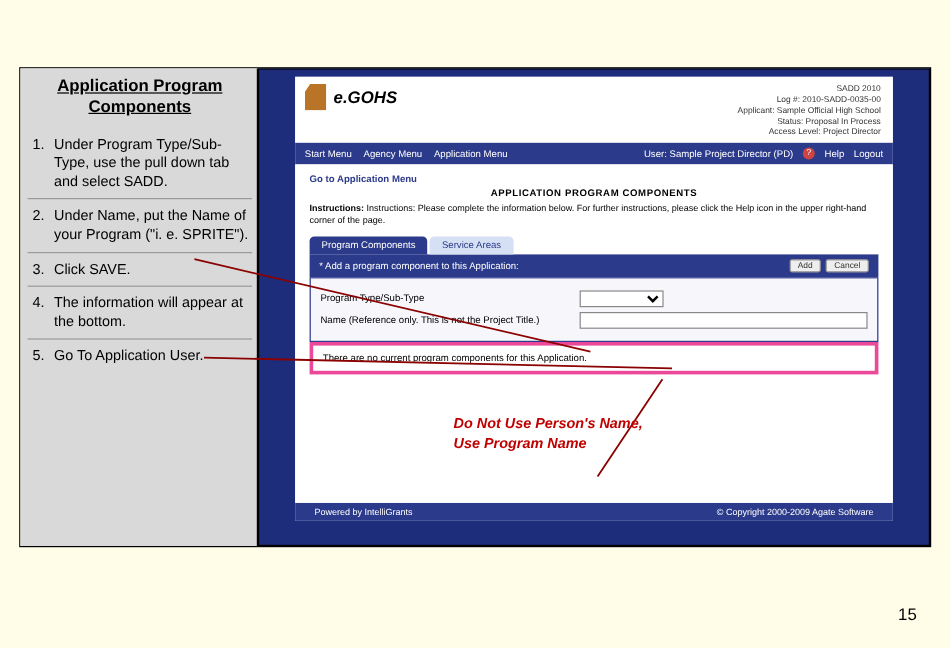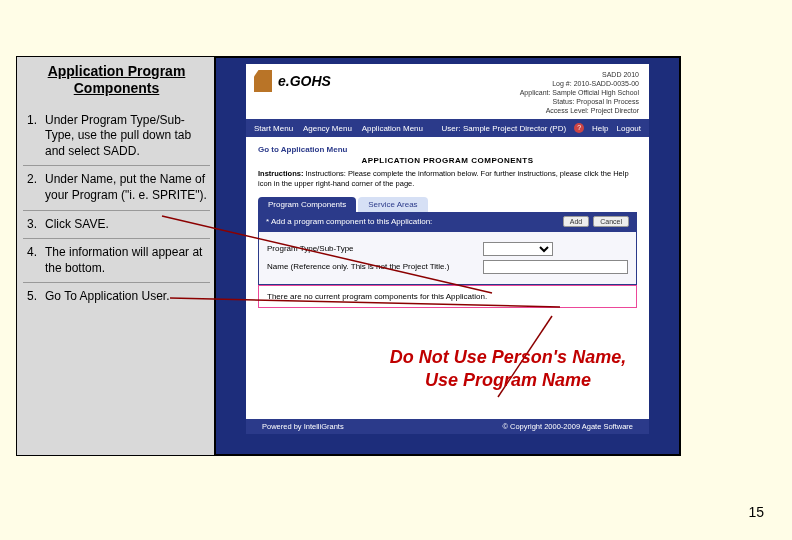--- a/index.html
+++ b/index.html
@@ -7,21 +7,21 @@
     background: #fffde7;
     font-family: Arial, Helvetica, sans-serif;
     width: 792px;
     height: 540px;
     position: relative;
     overflow: hidden;
   }
   .slide {
     position: absolute;
     left: 16px; top: 56px;
-    width: 665px; height: 400px;
+    width: 760px; height: 400px;
     display: flex;
     border: 1px solid #000;
   }
   .left-col {
     width: 198px;
     background: #d9d9d9;
     border-right: 1px solid #000;
     padding: 4px 4px 6px 6px;
     font-size: 12px;
   }
@@ -142,35 +142,34 @@
     font-size:8px; height:14px; border:1px solid #888; background:#fff;
   }
   .form-row select { width:70px; }
   .form-row input[type=text] { flex:1; }
   .req-note { background:#2b3a8a; color:#fff; font-size:8px; padding:3px 8px; margin-top:2px; }
   .cap-head {
     background:#2b3a8a; color:#fff; font-size:8px; padding:4px 8px; margin-top:10px;
     border-radius:3px 3px 0 0;
   }
   .cap-body {
-    border:1px solid #ec4899; background:#fff; font-size:8px; padding:6px 8px;
+    border:3px solid #ec4899; background:#fff; font-size:8px; padding:6px 8px;
   }
   .footer-bar {
     background:#2b3a8a; color:#fff; font-size:7.5px; padding:3px 16px;
     display:flex; justify-content:space-between;
   }
   .warn {
     position:absolute;
     left: 378px;
     top: 346px;
     color:#c00000;
     font-weight:bold;
     font-style:italic;
-    font-size:18px;
-    text-align:center;
+    font-size:12px;
     line-height:1.3;
     width: 260px;
   }
   .page-num {
     position:absolute;
     right: 28px;
     bottom: 20px;
     font-size: 14px;
     color:#000;
   }

